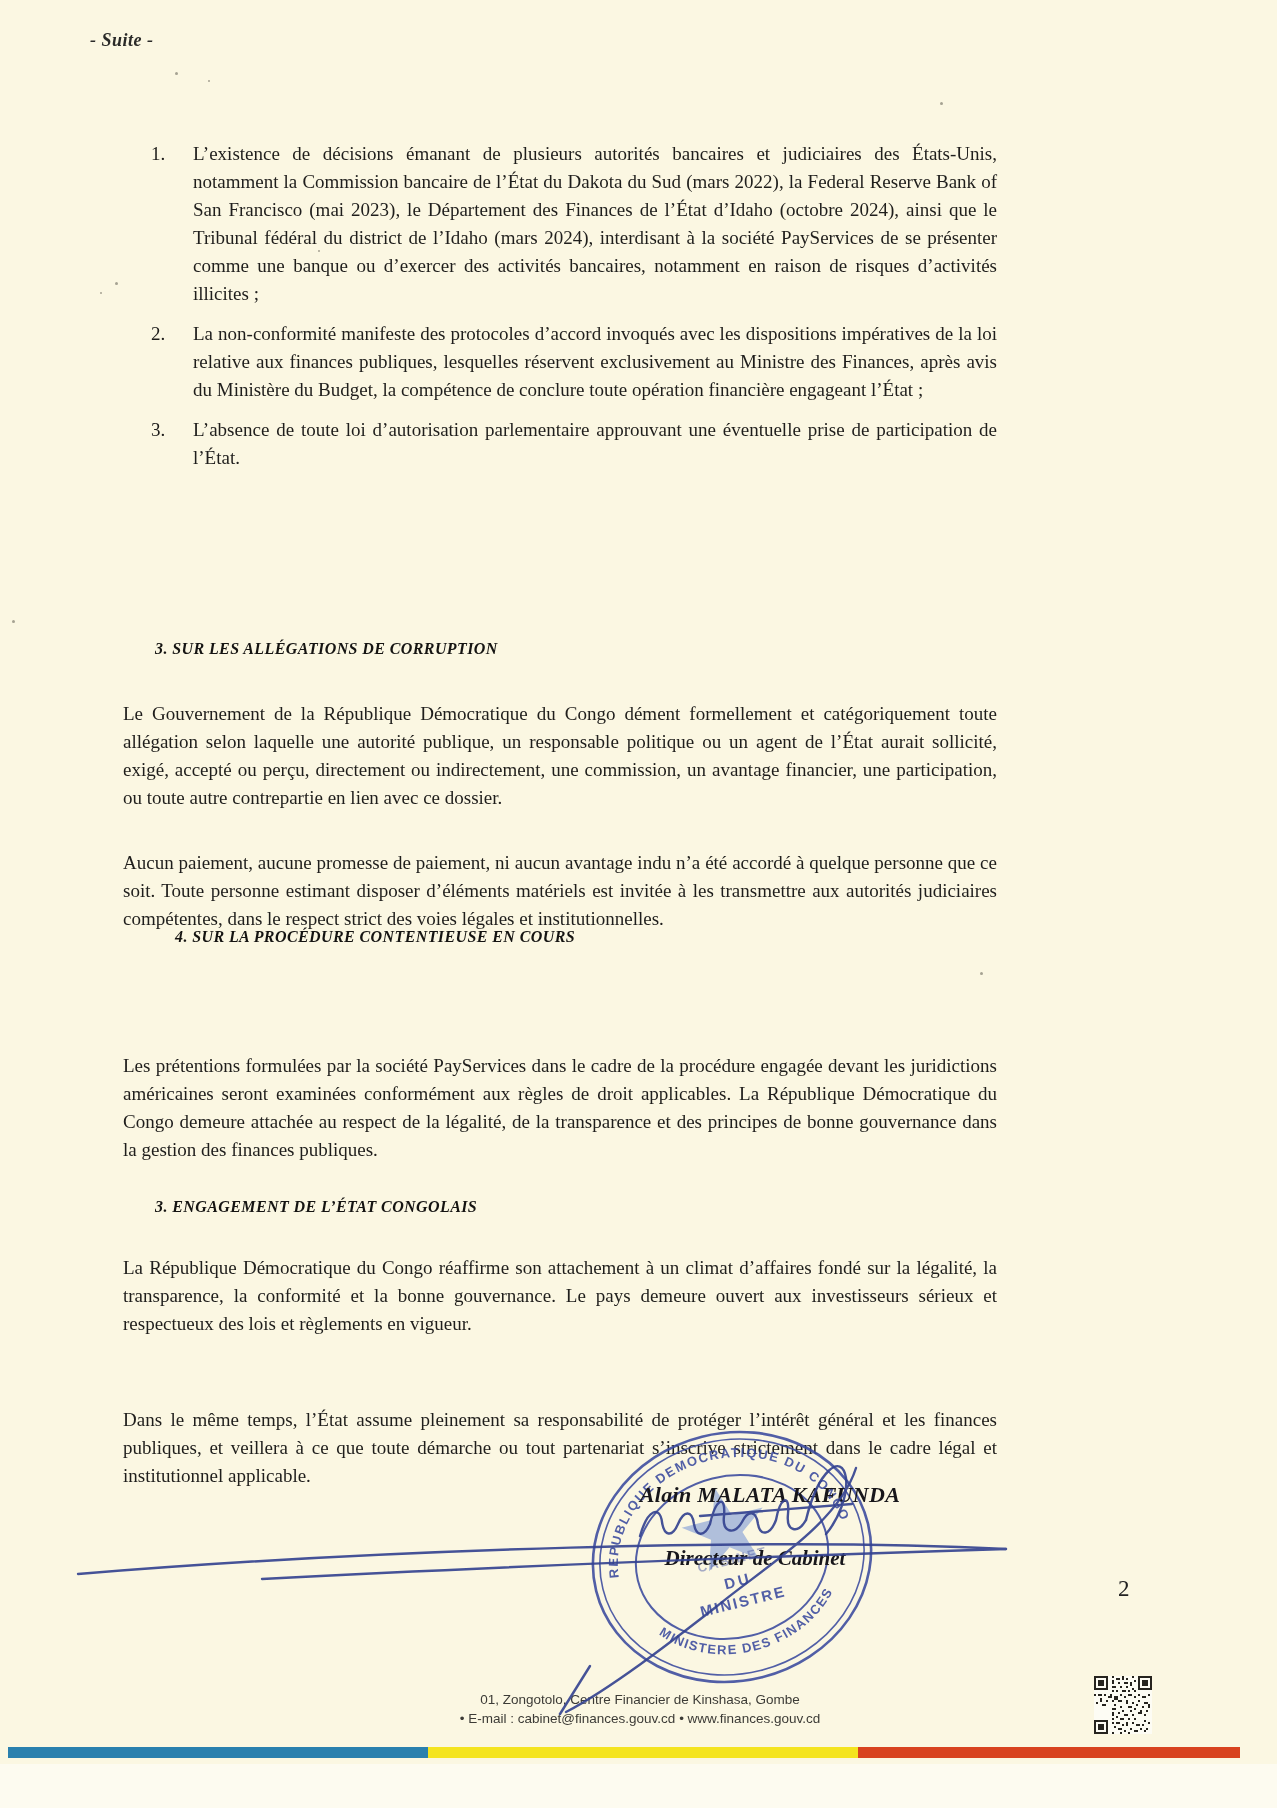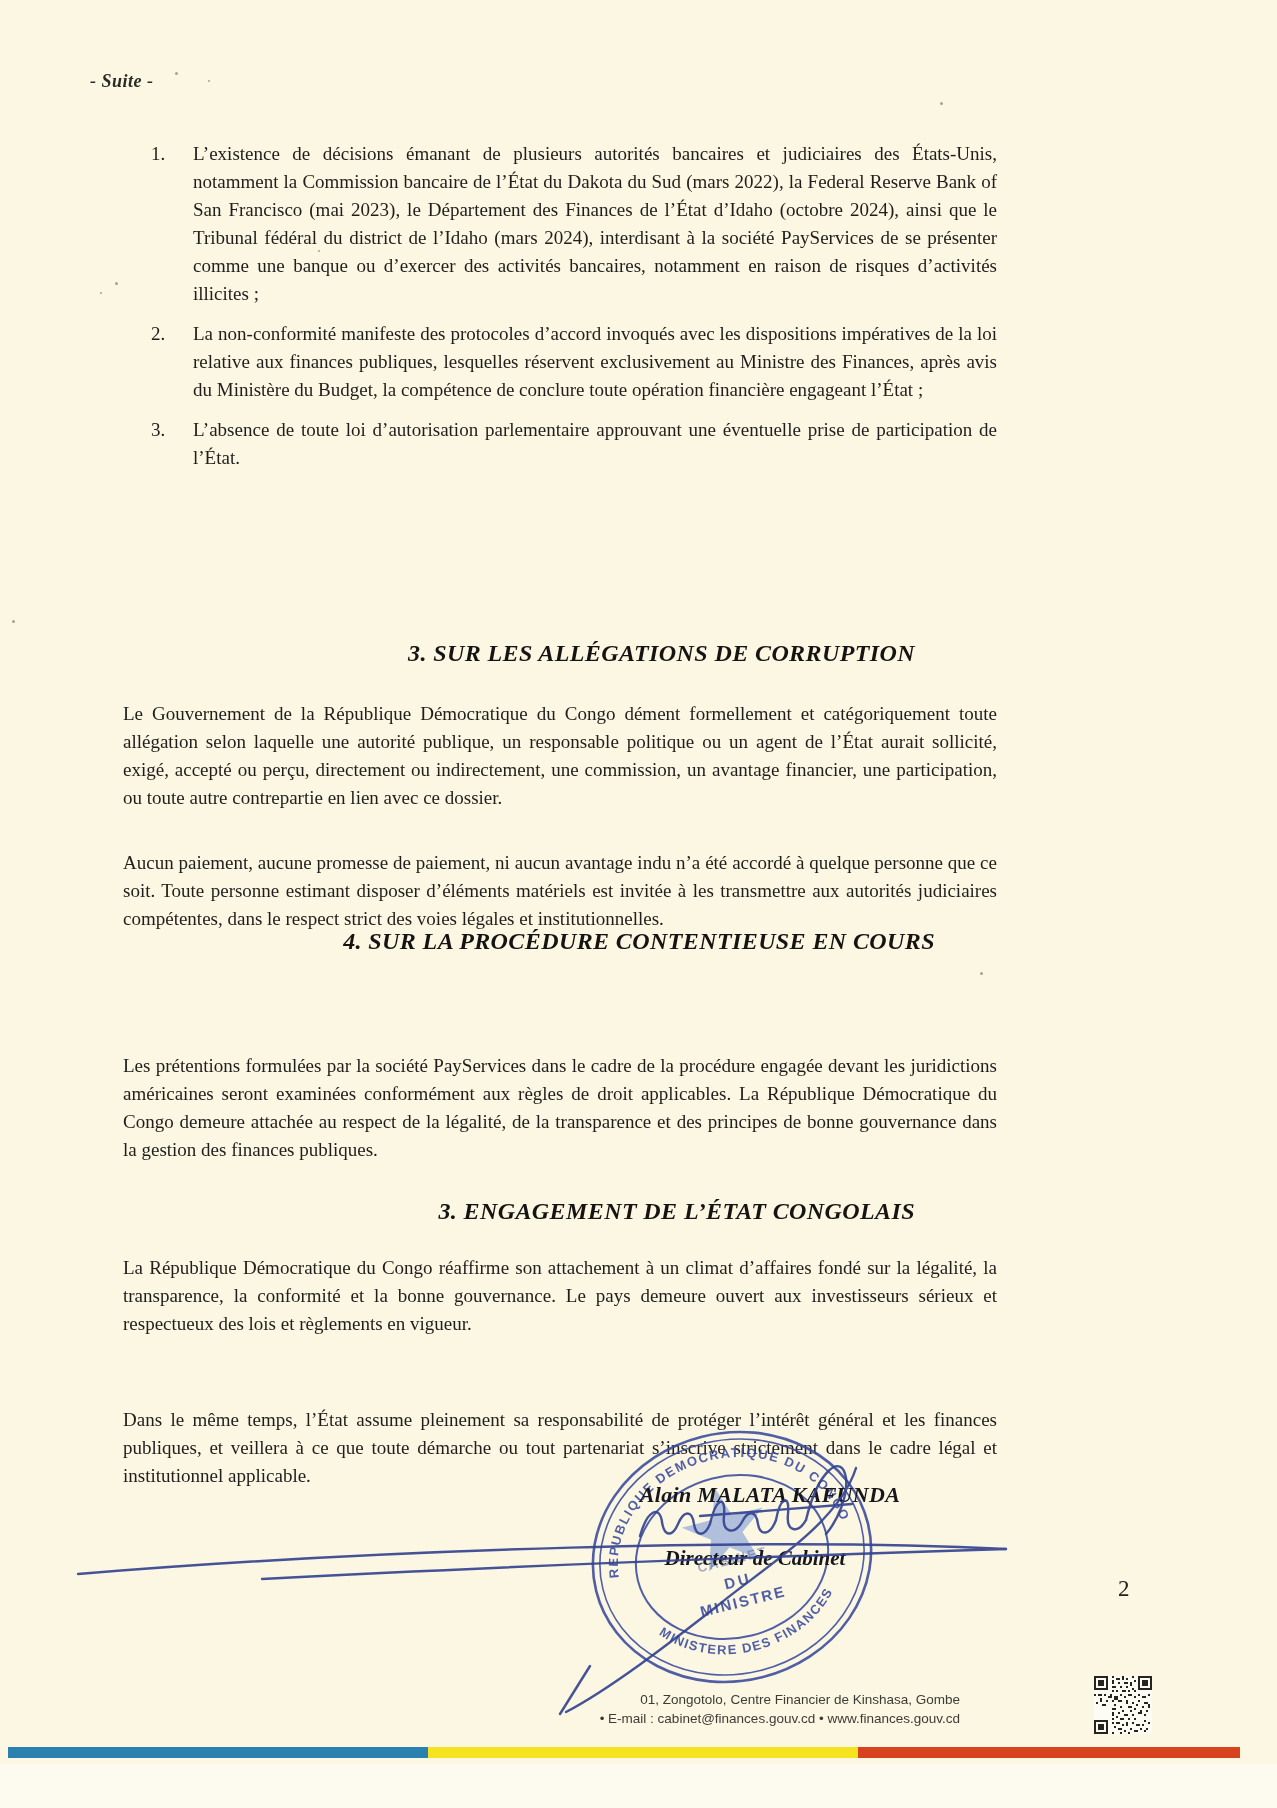--- a/index.html
+++ b/index.html
@@ -7,45 +7,44 @@
     width:1277px;height:1808px;position:relative;overflow:hidden;
     background:#fbf7e2;
     font-family:"Liberation Serif","DejaVu Serif",serif;
     color:#1d1c1a;
   }
   .page{position:absolute;inset:0;}
   .abs{position:absolute;}
   .suite{
     left:90px;top:30px;font-style:italic;font-weight:bold;font-size:18px;color:#2a2a28;
     letter-spacing:.5px;
-    margin-top:41px;
   }
   .bodytext{
     left:123px;width:874px;font-size:19px;line-height:28px;text-align:justify;
     color:#1f1e1c;
   }
   .numlist{left:123px;width:874px;}
   .numitem{display:flex;margin-bottom:10px;}
   .numitem .num{width:42px;flex:0 0 42px;padding-left:28px;font-size:19px;line-height:28px;}
   .numitem .itxt{flex:1;font-size:19px;line-height:28px;text-align:justify;color:#1f1e1c;}
   .heading{
-    left:155px;width:760px;font-weight:bold;font-style:italic;font-size:24px;
-    letter-spacing:.4px;color:#151412;text-align:right;
+    left:155px;width:760px;font-weight:bold;font-style:italic;font-size:16px;
+    letter-spacing:.4px;color:#151412;
   }
   .signame{
     left:560px;width:420px;text-align:center;font-weight:bold;font-style:italic;
     font-size:22px;color:#17161a;z-index:5;letter-spacing:.3px;
   }
   .sigtitle{
     left:590px;width:330px;text-align:center;font-weight:bold;font-style:italic;
     font-size:21px;color:#17161a;z-index:5;
   }
   .pagenum{left:1118px;top:1576px;font-size:23px;color:#222;}
   .footer{
-    left:320px;top:1690px;width:640px;text-align:right;
+    left:320px;top:1690px;width:640px;text-align:center;
     font-family:"Liberation Sans","DejaVu Sans",sans-serif;
     font-size:13.5px;line-height:19px;color:#3c3b36;
   }
   .flagseg{position:absolute;top:1747px;height:11px;}
   .stamp-svg{left:562px;top:1412px;z-index:3;pointer-events:none;}
   .ink-svg{left:0;top:0;z-index:6;pointer-events:none;}
   .qr{left:1094px;top:1676px;z-index:2;}
   .speck{position:absolute;background:rgba(95,92,80,.55);border-radius:50%;}
   .botstrip{position:absolute;left:0;top:1764px;width:1277px;height:44px;background:#fdfbf0;}
 </style>

